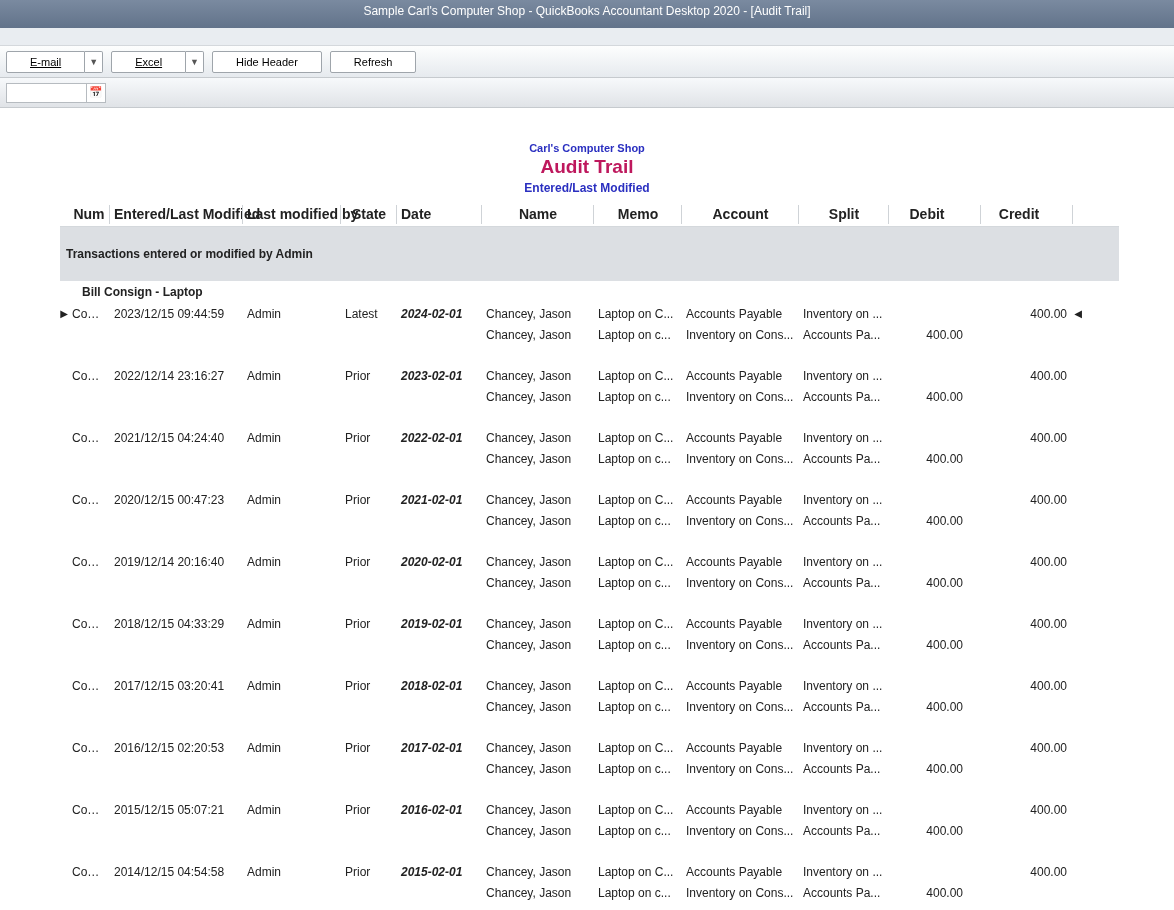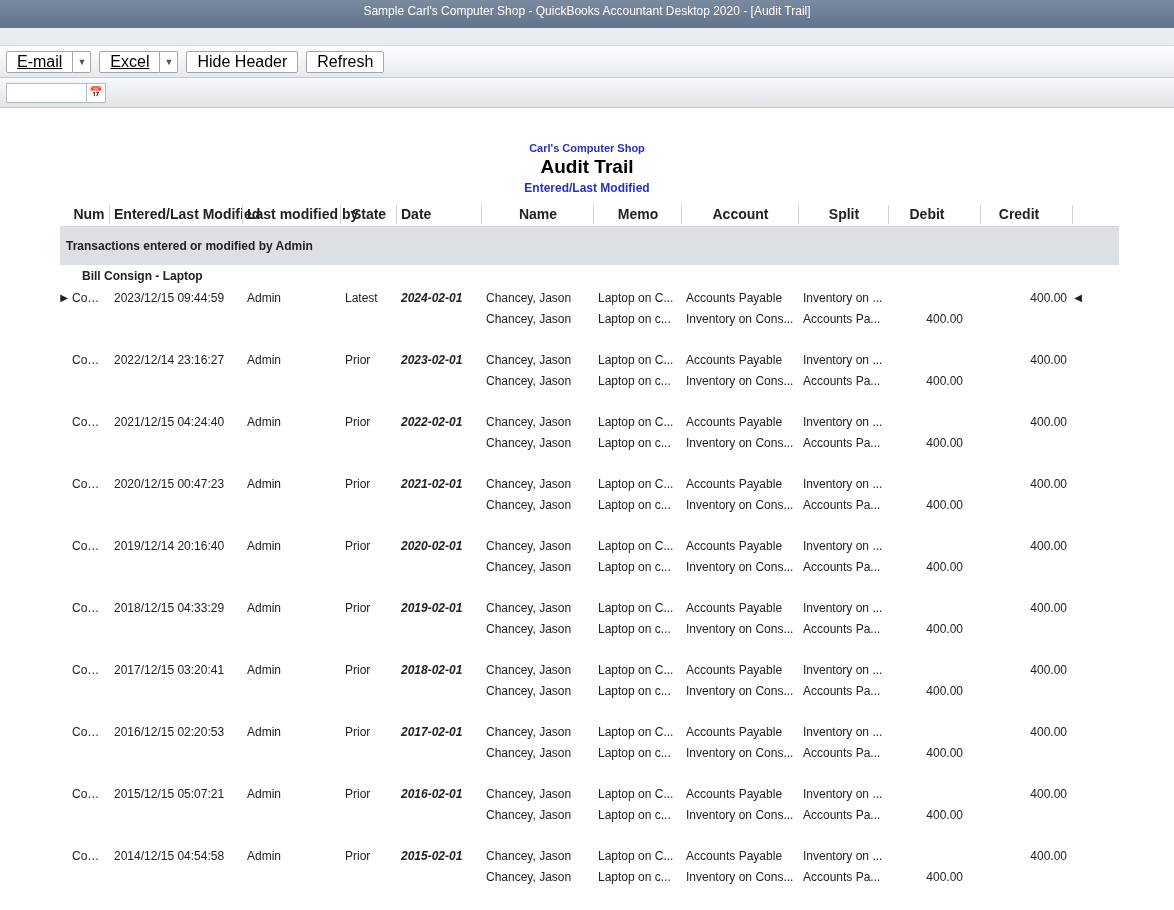--- a/index.html
+++ b/index.html
@@ -1,37 +1,37 @@
 <!DOCTYPE html>
 <html><head>
 <meta charset="utf-8">
 <style>
   * { box-sizing: border-box; }
   body { margin:0; padding:0; font-family: Arial, Helvetica, sans-serif; font-size:12px; color:#222; background:#fff; width:1174px; }
   .titlebar { height:28px; background: linear-gradient(#7a8aa0,#62738a); color:#fff; text-align:center; line-height:22px; font-size:12px; }
   .menubar { height:18px; background:#e9edf1; border-bottom:1px solid #d4d8dc; }
   .toolbar { height:32px; background: linear-gradient(#fdfefe,#e6eaee); border-bottom:1px solid #c6cace; display:flex; align-items:center; padding-left:6px; gap:8px; }
   .tb-split { display:flex; }
-  .tb-btn { background:#fff; border:1px solid #9fa5ab; border-radius:2px; padding:2px 10px; font-size:16px; line-height:16px; cursor:pointer; }
+  .tb-btn { background:#fff; border:1px solid #9fa5ab; border-radius:2px; padding:2px 23px; font-size:11px; line-height:16px; cursor:pointer; }
   .tb-split .tb-btn { border-radius: 2px 0 0 2px; }
   .tb-drop { width:18px; border:1px solid #9fa5ab; border-left:none; border-radius:0 2px 2px 0; background:#fff; display:flex; align-items:center; justify-content:center; cursor:pointer; font-size:9px; color:#555;}
   .subbar { height:30px; background: linear-gradient(#f7f9fb,#e0e3e7); border-bottom:1px solid #c6cace; display:flex; align-items:center; padding-left:6px; }
   .datebox { width:80px; height:20px; border:1px solid #b6bbc0; border-right:none; background:#fff;}
   .dateicon { width:20px; height:20px; border:1px solid #b6bbc0; background:#fff; display:flex; align-items:center; justify-content:center; cursor:pointer; font-size:11px; color:#555;}
   .spacer { height:30px; }
   .report-head { text-align:center; }
   .company { color:#2a2fc0; font-weight:bold; font-size:11px; margin-top:4px;}
-  .report-title { color:#000000; font-weight:bold; font-size:19px; margin-top:2px;}
+  .report-title { color:#be185d; font-weight:bold; font-size:19px; margin-top:2px;}
   .subhead { color:#2a2fc0; font-weight:bold; font-size:12px; margin-top:3px; margin-bottom:8px;}
   .grid { margin: 0 55px 0 60px; }
   .hdr-row { display:flex; border-bottom:1px solid #d4d8dc; }
   .hdr-cell { font-weight:bold; font-size:14px; padding:3px 4px 4px 4px; position:relative; text-align:center; white-space:nowrap;}
   .hdr-cell::after { content:""; position:absolute; right:0; top:2px; bottom:2px; width:1px; background:#cfd3d7; }
   .hdr-cell:last-child::after { display:none; }
-  .group-band { background:#dcdfe3; font-weight:bold; padding:12px 6px; font-size:12px;}
+  .group-band { background:#dcdfe3; font-weight:bold; padding:20px 6px; font-size:12px;}
   .group-label { font-weight:bold; padding:4px 6px 4px 22px; font-size:12px;}
   .row { display:flex; min-height:21px; align-items:center;}
   .cell { padding:2px 4px; overflow:hidden; white-space:nowrap; text-overflow:ellipsis; font-size:12px;}
   .c-num { width:42px; }
   .c-mod { width:133px; }
   .c-user { width:98px; }
   .c-state { width:56px; }
   .c-date { width:85px; text-align:left; }
   .c-name { width:112px; }
   .c-memo { width:88px; }

